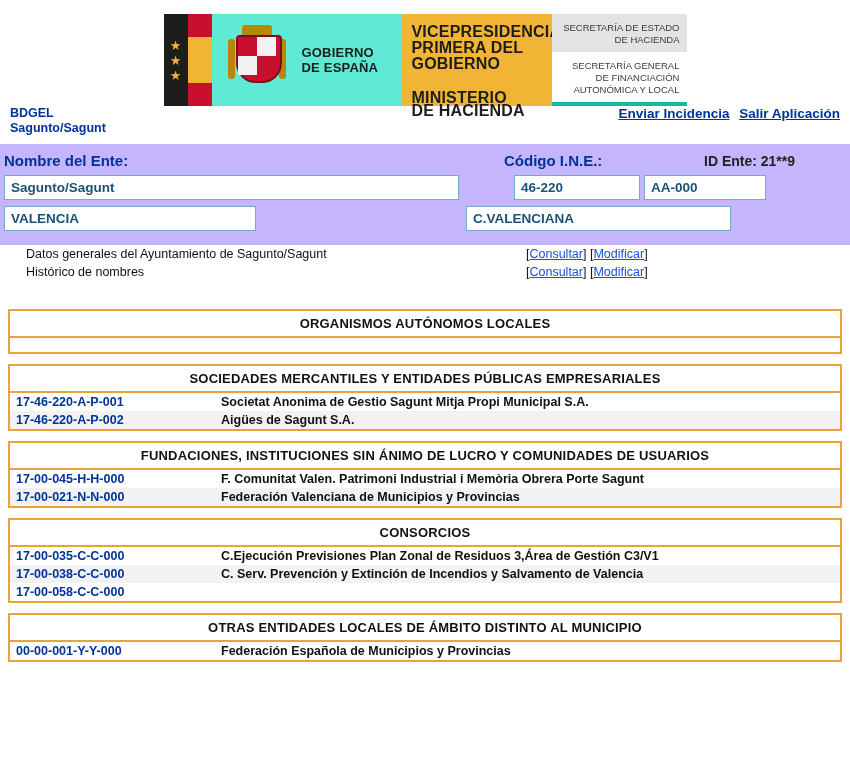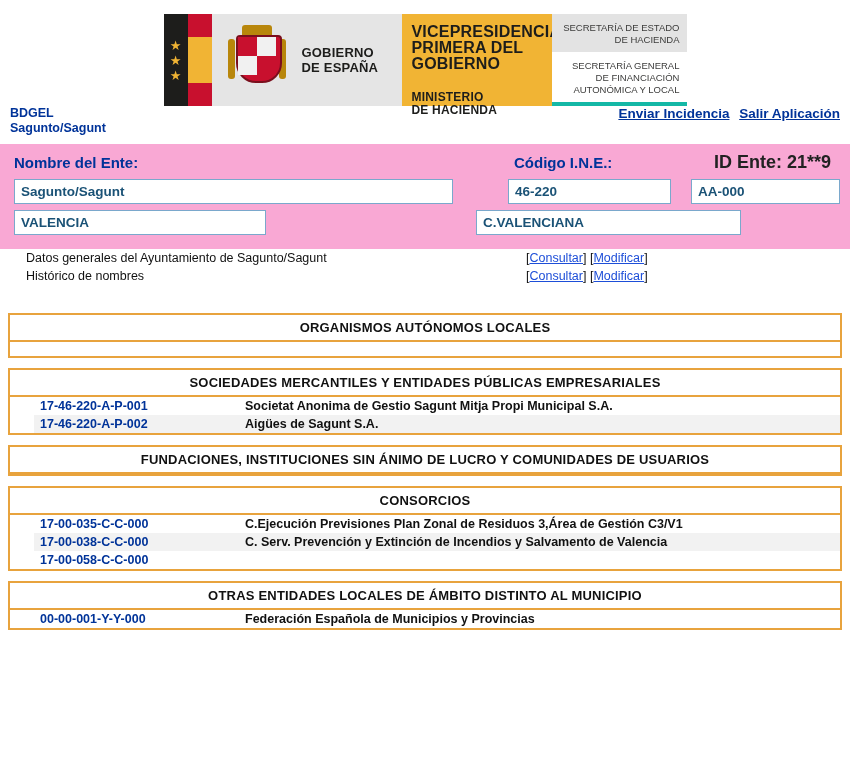--- a/index.html
+++ b/index.html
@@ -44,21 +44,21 @@
   .flag-red-bot {
     position: absolute; left: 24px; top: 69px; width: 24px; height: 23px; background: #c8102e;
   }
   .stars {
     position: absolute; left: 0; top: 0; width: 24px; height: 92px;
     display: flex; flex-direction: column; align-items: center; justify-content: center;
     color: #f1b434; font-size: 13px; line-height: 15px;
   }
   .gov-block {
     width: 190px;
-    background: #e5e5e5;
+    background: #5eead4;
     display: flex;
     align-items: center;
     position: relative;
   }
   .coat {
     width: 74px;
     height: 74px;
     margin-left: 8px;
     position: relative;
   }
@@ -87,21 +87,21 @@
   .mid-block {
     width: 150px;
     background: #f1b434;
     padding: 10px 8px 0 10px;
     box-sizing: border-box;
   }
   .mid-block .l1 {
     font-size: 16px; color: #1d1d1b; font-weight: bold; line-height: 16px; letter-spacing:.2px;
   }
   .mid-block .l2 {
-    font-size: 12px; color: #1d1d1b; font-weight: bold; line-height: 13px; margin-top: 19px; letter-spacing:.2px;
+    font-size: 16px; color: #1d1d1b; font-weight: bold; line-height: 13px; margin-top: 19px; letter-spacing:.2px;
   }
   .right-block {
     width: 135px;
     background: #14b8a6;
     box-sizing: border-box;
     text-align: right;
   }
   .rb-top {
     background: #e3e3e3;
     padding: 8px 7px 8px 8px;
@@ -141,57 +141,57 @@
   .toplinks a {
     color: #003399;
     text-decoration: underline;
     margin-left: 6px;
     cursor: pointer;
   }
 
   
   .ent-panel {
     margin-top: 8px;
-    background: #f9a8d4;
-    padding: 6px 10px 8px 14px;
+    background: #c4b5fd;
+    padding: 6px 10px 8px 4px;
   }
   .ent-labels {
     display: flex;
     align-items: baseline;
     padding: 2px 0 6px 0;
   }
   .lbl-nombre {
     font-size: 15px; font-weight: bold; color: #003399; width: 500px;
   }
   .lbl-ine {
     font-size: 15px; font-weight: bold; color: #003399; width: 200px;
   }
   .lbl-identer {
-    font-size: 18px; font-weight: bold; color: #222222;
+    font-size: 14px; font-weight: bold; color: #222222;
   }
   .ent-row {
     display: flex;
     align-items: center;
     margin-bottom: 6px;
   }
   .fld {
     background: #ffffff;
     border: 1px solid #7aa8cc;
     color: #1a5276;
     font-size: 13.5px;
     font-weight: bold;
     padding: 4px 6px;
     box-sizing: border-box;
     height: 25px;
     font-family: "Liberation Sans", sans-serif;
   }
   .fld-nombre { width: 455px; }
   .fld-prov   { width: 252px; }
-  .fld-ine    { width: 163px; margin-left: 55px; }
-  .fld-aa     { width: 149px; margin-left: 20px; }
+  .fld-ine    { width: 126px; margin-left: 55px; }
+  .fld-aa     { width: 122px; margin-left: 4px; }
   .fld-ca     { width: 265px; margin-left: 210px; }
 
   
   .linkrow {
     display: flex;
     align-items: center;
     padding: 2px 10px;
     font-size: 12.5px;
     color: #111111;
     margin-left: 16px;
@@ -221,21 +221,20 @@
     border-bottom: 2px solid #e8a33d;
     letter-spacing: .2px;
   }
   .sec-body { padding: 0; }
   .sec-empty { height: 14px; }
   .row {
     display: flex;
     align-items: flex-end;
     padding: 2px 4px 2px 6px;
     font-size: 12.5px;
-    margin-left: 24px;
   }
   .row:nth-child(even) { background: #f2f2f2; }
   .row .code {
     width: 205px;
     color: #003399;
     font-weight: bold;
     font-size: 12.5px;
     cursor: pointer;
   }
   .row .name {
@@ -346,20 +345,30 @@
       </div>
       <div class="row">
         <span class="code">17-46-220-A-P-002</span>
         <span class="name">Aigües de Sagunt S.A.</span>
       </div>
     </div>
   </div>
 
   <div class="sec">
     <div class="sec-title">FUNDACIONES, INSTITUCIONES SIN ÁNIMO DE LUCRO Y COMUNIDADES DE USUARIOS</div>
+    <div class="sec-body">
+      <div class="row">
+        <span class="code">17-00-045-H-H-000</span>
+        <span class="name">F. Comunitat Valen. Patrimoni Industrial i Memòria Obrera Porte Sagunt</span>
+      </div>
+      <div class="row">
+        <span class="code">17-00-021-N-N-000</span>
+        <span class="name">Federación Valenciana de Municipios y Provincias</span>
+      </div>
+    </div>
   </div>
 
   <div class="sec">
     <div class="sec-title">CONSORCIOS</div>
     <div class="sec-body">
       <div class="row">
         <span class="code">17-00-035-C-C-000</span>
         <span class="name">C.Ejecución Previsiones Plan Zonal de Residuos 3,Área de Gestión C3/V1</span>
       </div>
       <div class="row">

